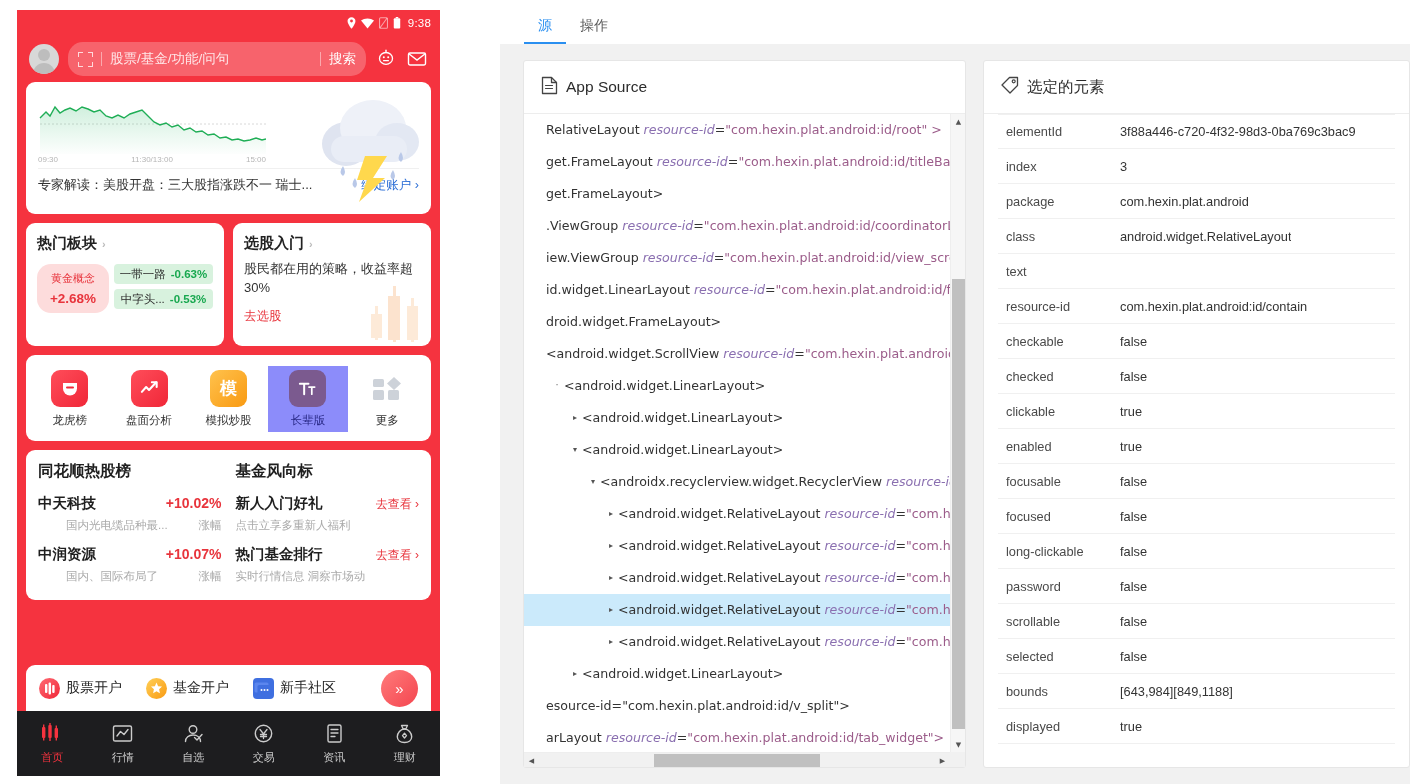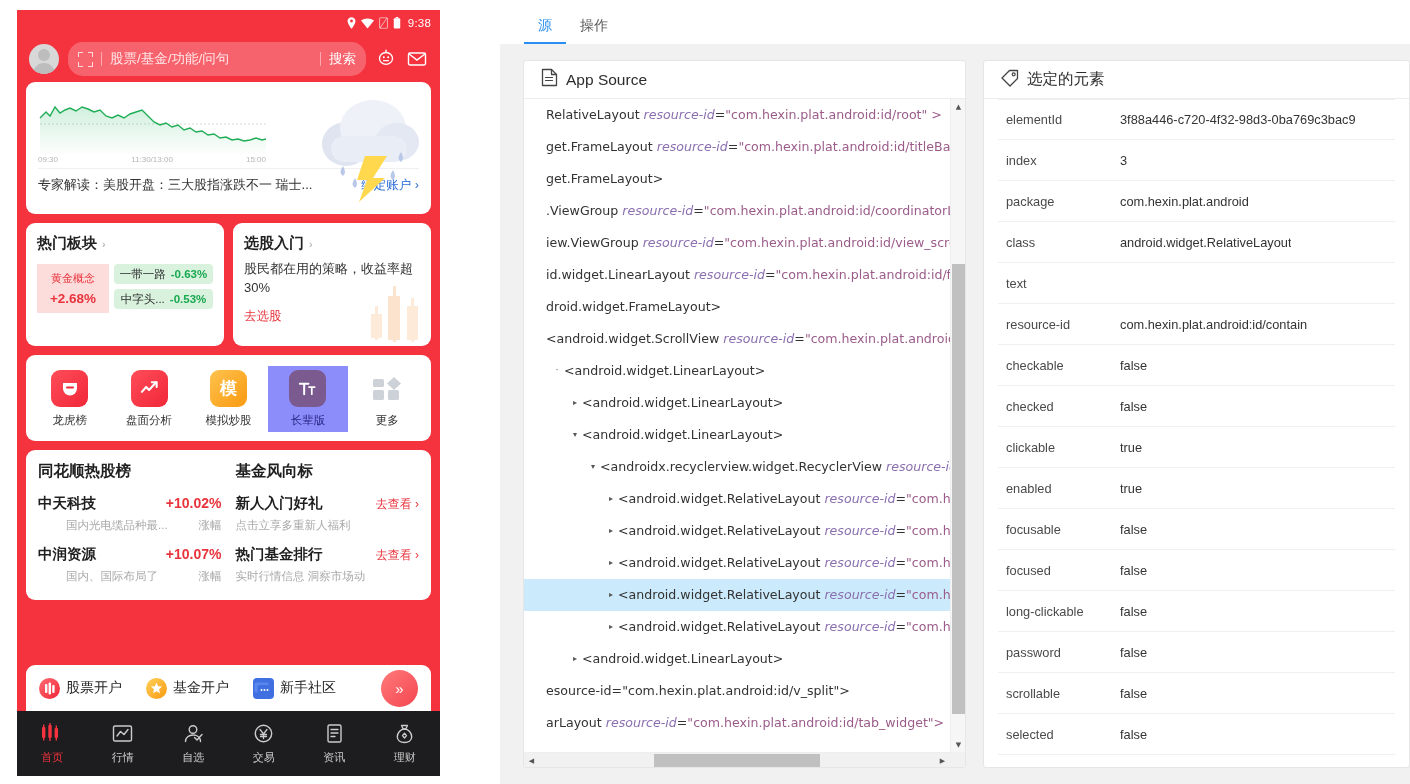--- a/index.html
+++ b/index.html
@@ -75,21 +75,21 @@
   .mkt-f .lnk { color:#2d6fd6; font-size:12.5px; white-space:nowrap; }
   .mkt-f .txt { overflow:hidden; text-overflow:ellipsis; white-space:nowrap; }
 
   
   .row2 { display:flex; gap:9px; margin-top:9px; }
   .row2 > .card { flex:1; padding:11px 11px 10px; height:123px; position:relative; overflow:hidden; }
   .c-title { font-size:15px; font-weight:bold; color:#222; display:flex; align-items:center; gap:5px; }
   .chev { color:#bbb; font-size:11px; }
   .plates { display:flex; gap:5px; margin-top:11px; }
   .plate-main {
-    width:72px; background:#FDDCDC; border-radius:0; text-align:center;
+    width:72px; background:#FDDCDC; border-radius:14px; text-align:center;
     padding:7px 2px; color:#E8343C;
   }
   .plate-main .nm { font-size:11px; }
   .plate-main .pc { font-size:13.5px; font-weight:bold; margin-top:5px; }
   .plate-sub { flex:1; display:flex; flex-direction:column; gap:5px; }
   .plate-s {
     background:#D8F2DE; border-radius:4px; height:20px;
     display:flex; align-items:center; justify-content:center; gap:5px;
     font-size:11.5px; color:#2a2a2a; padding:0 4px; white-space:nowrap;
   }
@@ -151,21 +151,21 @@
   .inspector { position:absolute; left:500px; top:0; width:910px; height:784px; background:#f1f1f1; }
   .tabs { height:44px; background:#fff; display:flex; align-items:flex-end; padding-left:24px; }
   .tab { padding:0 14px 9px; font-size:14px; color:#5a5a5a; position:relative; }
   .tab.active { color:#2a8ff0; }
   .tab.active::after { content:""; position:absolute; left:0; right:0; bottom:0; height:2.5px; background:#2a8ff0; }
 
   .panels { position:absolute; left:0; top:60px; right:0; bottom:0; display:flex; gap:17px; padding-left:23px; }
   .panel { background:#fff; border:1px solid #e6e6e6; border-radius:3px; display:flex; flex-direction:column; }
   .panel-src { width:443px; height:708px; }
   .panel-sel { width:427px; height:708px; }
-  .panel-head { height:38px; display:flex; align-items:center; gap:8px; padding:12px 17px; border-bottom:1px solid #ededed; }
+  .panel-head { height:53px; display:flex; align-items:center; gap:8px; padding:12px 17px; border-bottom:1px solid #ededed; }
   .panel-head .ttl { font-size:15.5px; color:#2c2c2c; }
 
   .src-body { position:relative; flex:1; overflow:hidden; font-family:"DejaVu Sans", sans-serif; }
   .xml { position:absolute; left:0; top:0; right:15px; bottom:15px; overflow:hidden; }
   .xline { height:32px; line-height:32px; font-size:12.6px; color:#333; white-space:nowrap; display:flex; align-items:center; }
   .xline.sel { background:#cbeafb; }
   .arrow { width:14px; flex:none; color:#555; font-size:8px; text-align:center; }
   .tagpart { color:#333; }
   .attr { color:#8a6fb0; font-style:italic; }
   .aval { color:#9b5c8a; }
@@ -173,21 +173,21 @@
 
   .vscroll { position:absolute; right:0; top:0; width:15px; bottom:15px; background:#f6f6f6; border-left:1px solid #eee; }
   .vthumb { position:absolute; left:1px; width:13px; background:#c0c0c0; }
   .varrow { position:absolute; left:0; width:15px; height:15px; display:flex; align-items:center; justify-content:center; font-size:7px; color:#555; background:#f6f6f6; }
   .hscroll { position:absolute; left:0; right:15px; bottom:0; height:15px; background:#f1f1f1; border-top:1px solid #eee; }
   .hthumb { position:absolute; top:1px; height:13px; background:#c0c0c0; }
   .harrow { position:absolute; top:0; width:15px; height:15px; display:flex; align-items:center; justify-content:center; font-size:7px; color:#555; }
   .corner { position:absolute; right:0; bottom:0; width:15px; height:15px; background:#f1f1f1; }
 
   .props { flex:1; overflow:hidden; padding:0 14px; }
-  .prow { display:flex; height:41px; align-items:center; border-bottom:1px solid #f0f0f0; font-size:12.8px; }
+  .prow { display:flex; height:35px; align-items:center; border-bottom:1px solid #f0f0f0; font-size:12.8px; }
   .prow:first-child { border-top:1px solid #f0f0f0; }
   .pk { width:122px; color:#4a4a4a; padding-left:8px; flex:none; }
   .pv { color:#333; overflow:hidden; text-overflow:ellipsis; white-space:nowrap; }
 </style>
 </head>
 <body>
 
 <div id="root">
 
   <div class="phone">

